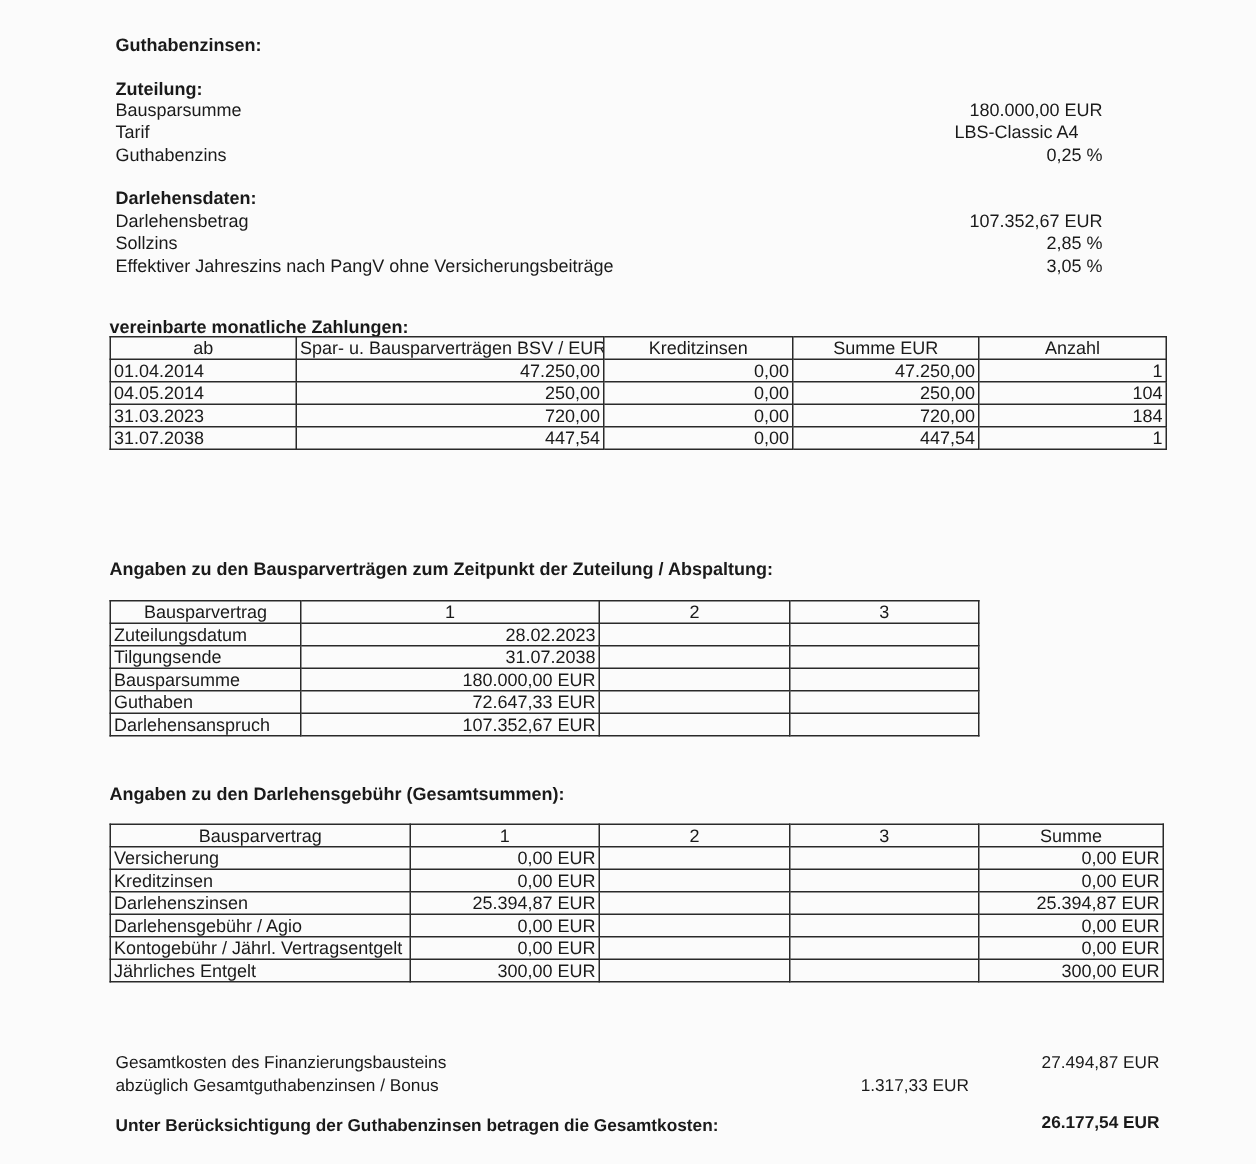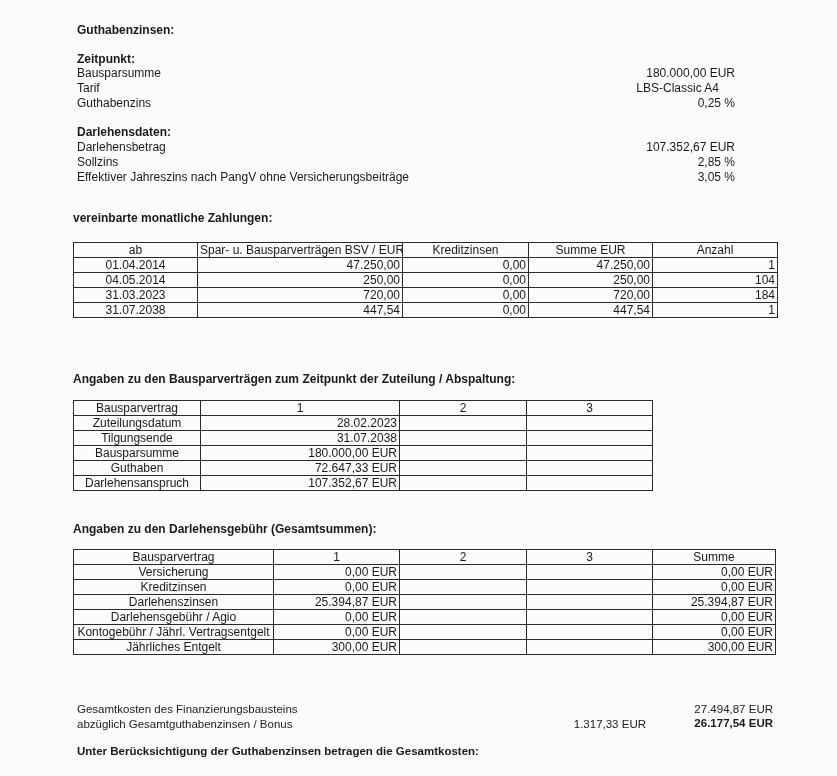--- a/index.html
+++ b/index.html
@@ -10,45 +10,45 @@
     .b { font-weight: bold; }
     .line { position: absolute; white-space: nowrap; line-height: 15px; }
     .right { text-align: right; }
     table { border-collapse: collapse; position: absolute; table-layout: fixed; }
     td, th {
       border: 1px solid #2a2a2a; padding: 0 2px; height: 14px; line-height: 14px;
       font-weight: normal; white-space: nowrap; overflow: hidden; font-size: 12px;
     }
     th { text-align: center; }
     td.num { text-align: right; }
-    td.lbl { text-align: center; }
+    td.lbl { text-align: left; }
   </style>
 </head>
 <body>
 
 <div class="line b" style="left:77px; top:23px;">Guthabenzinsen:</div>
 
-<div class="line b" style="left:77px; top:52px;">Zeitpunkt:</div>
+<div class="line b" style="left:77px; top:52px;">Zuteilung:</div>
 <div class="line" style="left:77px; top:66px;">Bausparsumme</div>
 <div class="line right" style="right:102px; top:66px;">180.000,00 EUR</div>
 <div class="line" style="left:77px; top:81px;">Tarif</div>
 <div class="line right" style="right:118px; top:81px;">LBS-Classic A4</div>
 <div class="line" style="left:77px; top:96px;">Guthabenzins</div>
 <div class="line right" style="right:102px; top:96px;">0,25 %</div>
 
 <div class="line b" style="left:77px; top:125px;">Darlehensdaten:</div>
 <div class="line" style="left:77px; top:140px;">Darlehensbetrag</div>
 <div class="line right" style="right:102px; top:140px;">107.352,67 EUR</div>
 <div class="line" style="left:77px; top:155px;">Sollzins</div>
 <div class="line right" style="right:102px; top:155px;">2,85 %</div>
 <div class="line" style="left:77px; top:170px;">Effektiver Jahreszins nach PangV ohne Versicherungsbeiträge</div>
 <div class="line right" style="right:102px; top:170px;">3,05 %</div>
 
 <div class="line b" style="left:73px; top:211px;">vereinbarte monatliche Zahlungen:</div>
-<table style="left:73px; top:242px; width:704px;">
+<table style="left:73px; top:224px; width:704px;">
   <colgroup>
       <col style="width:124px">
       <col style="width:205px">
       <col style="width:126px">
       <col style="width:124px">
       <col style="width:125px">
     </colgroup>
   <tbody>
       <tr>
     <th>ab</th>
@@ -196,13 +196,13 @@
     <td class="num">300,00 EUR</td>
   </tr>
 </tbody>
   </table>
 
 <div class="line" style="left:77px; top:702px; font-size:11.5px;">Gesamtkosten des Finanzierungsbausteins</div>
 <div class="line right" style="right:64px; top:702px; font-size:11.5px;">27.494,87 EUR</div>
 <div class="line" style="left:77px; top:717px; font-size:11.5px;">abzüglich Gesamtguthabenzinsen / Bonus</div>
 <div class="line right" style="right:191px; top:717px; font-size:11.5px;">1.317,33 EUR</div>
 <div class="line b" style="left:77px; top:744px; font-size:11.5px;">Unter Berücksichtigung der Guthabenzinsen betragen die Gesamtkosten:</div>
-<div class="line b right" style="right:64px; top:716px; font-size:11.5px;">26.177,54 EUR</div>
+<div class="line b right" style="right:64px; top:742px; font-size:11.5px;">26.177,54 EUR</div>
 
 </body></html>

